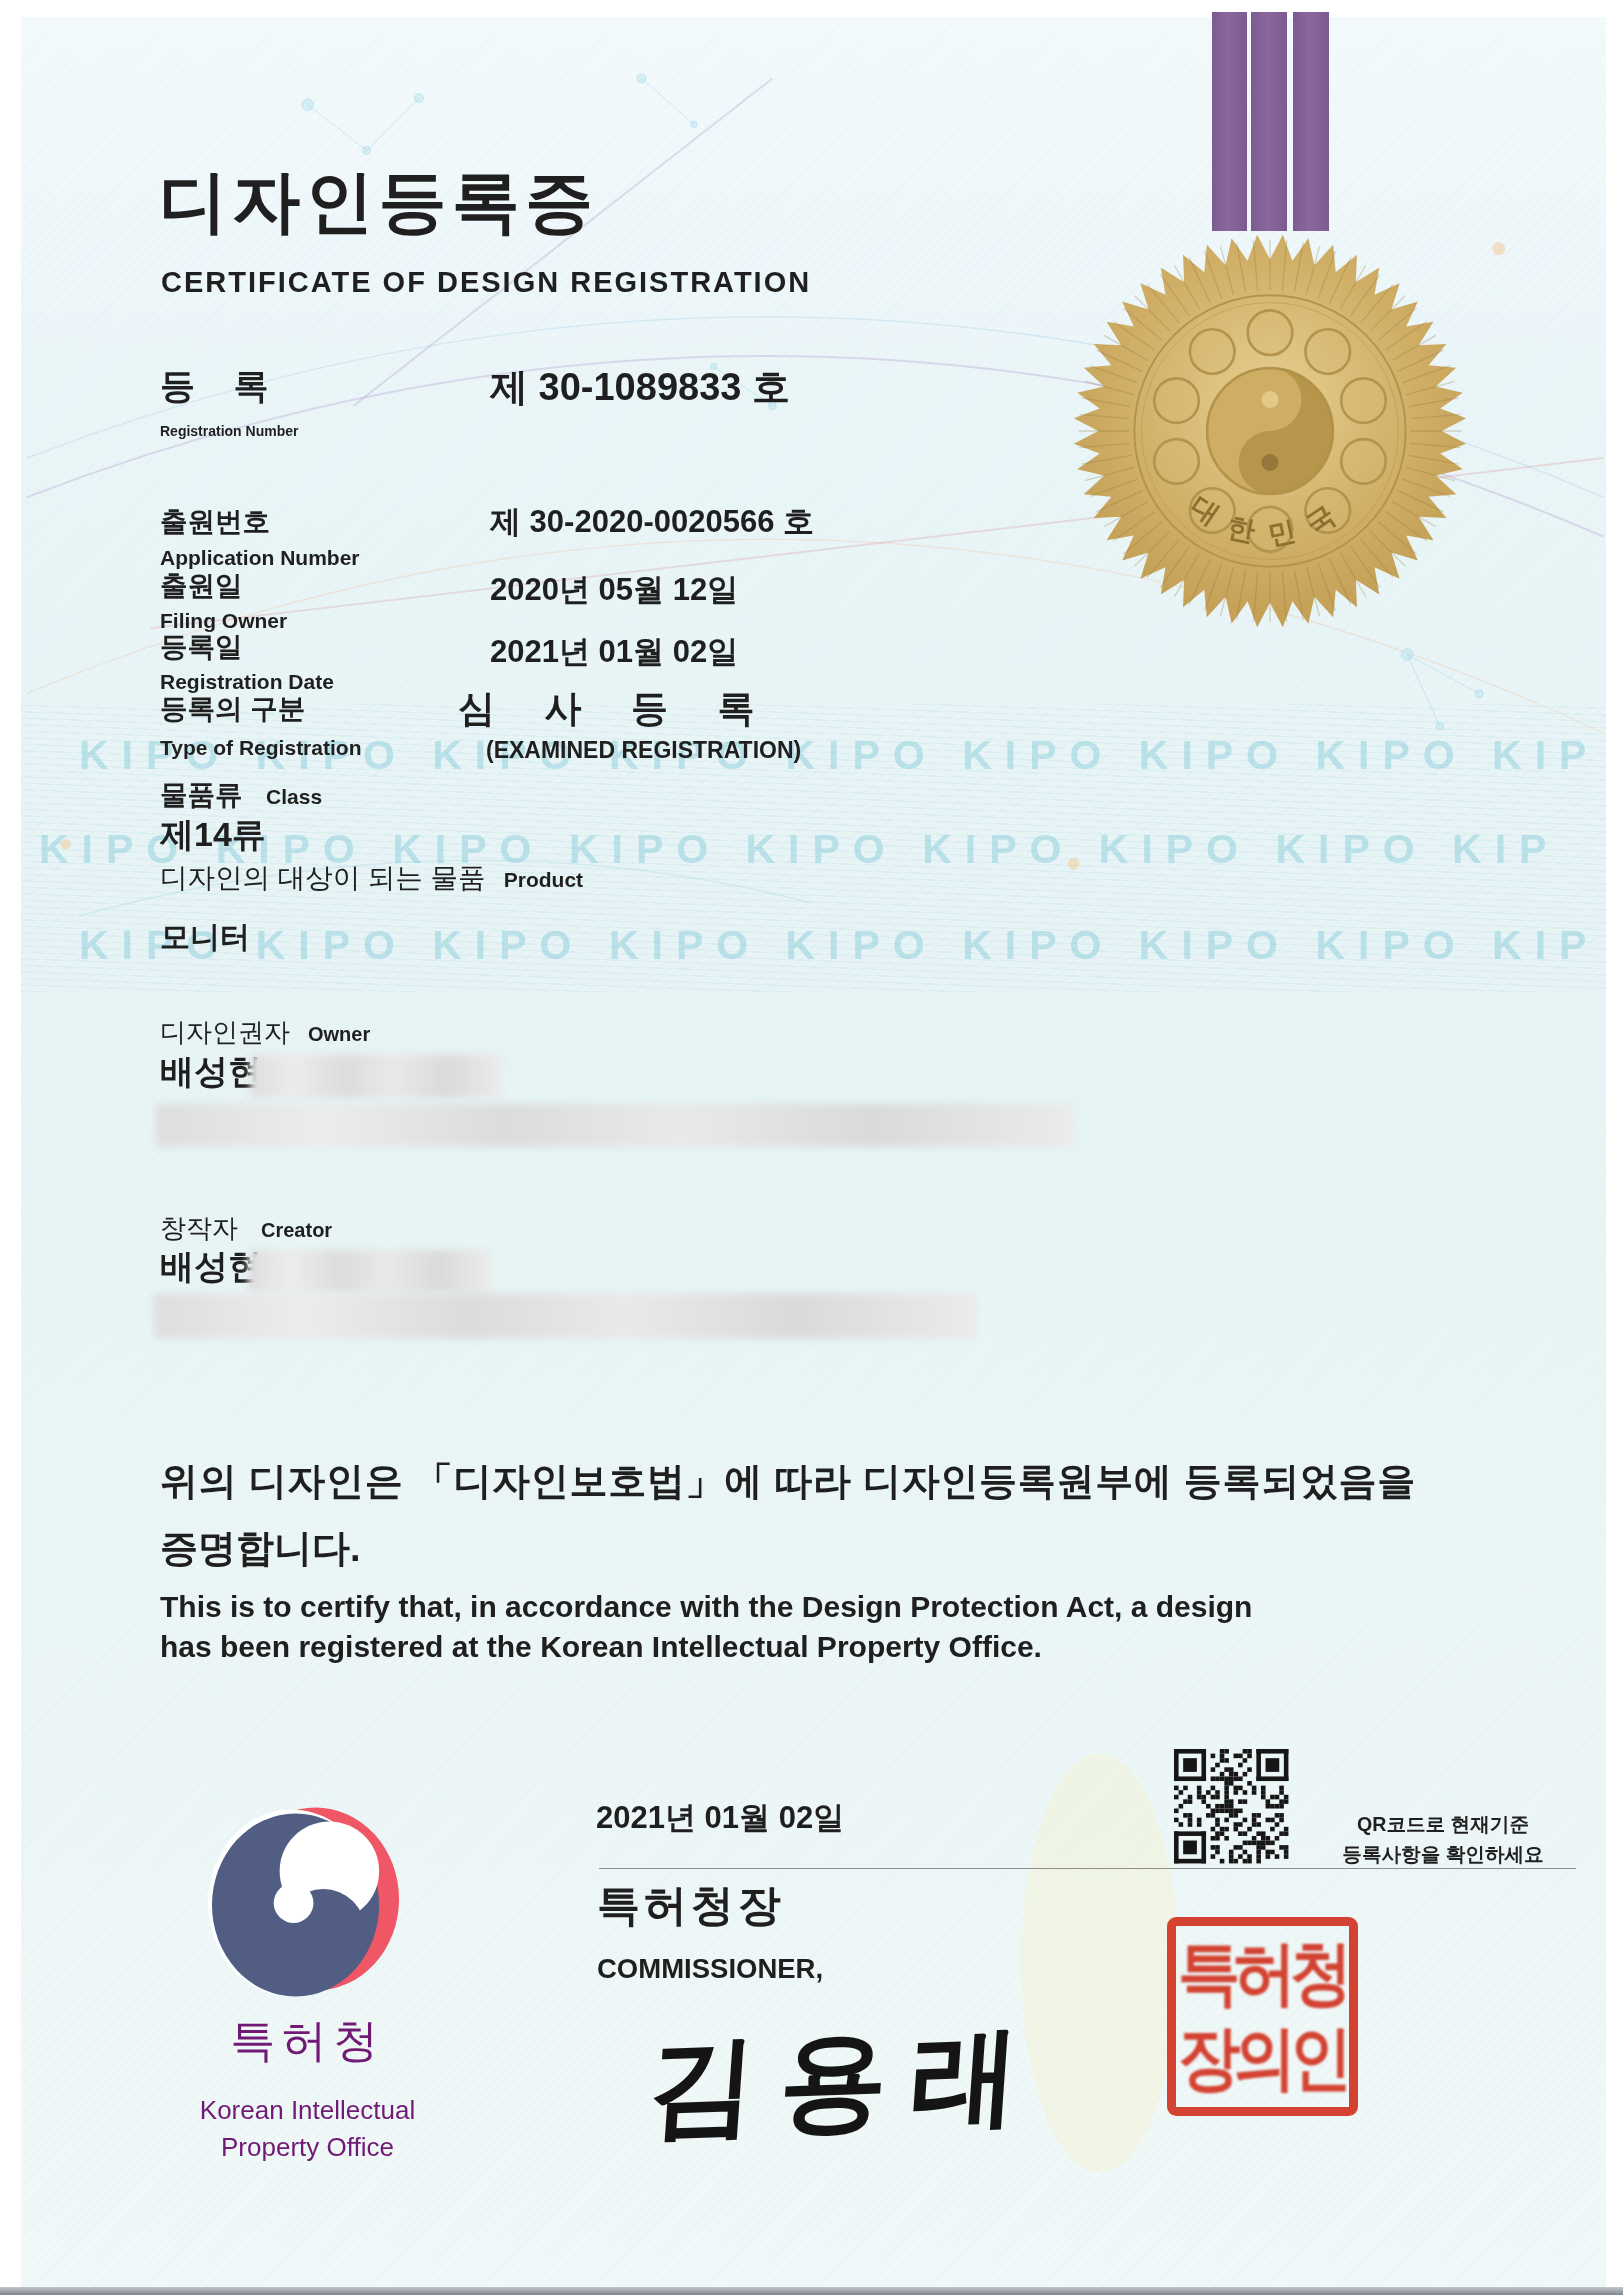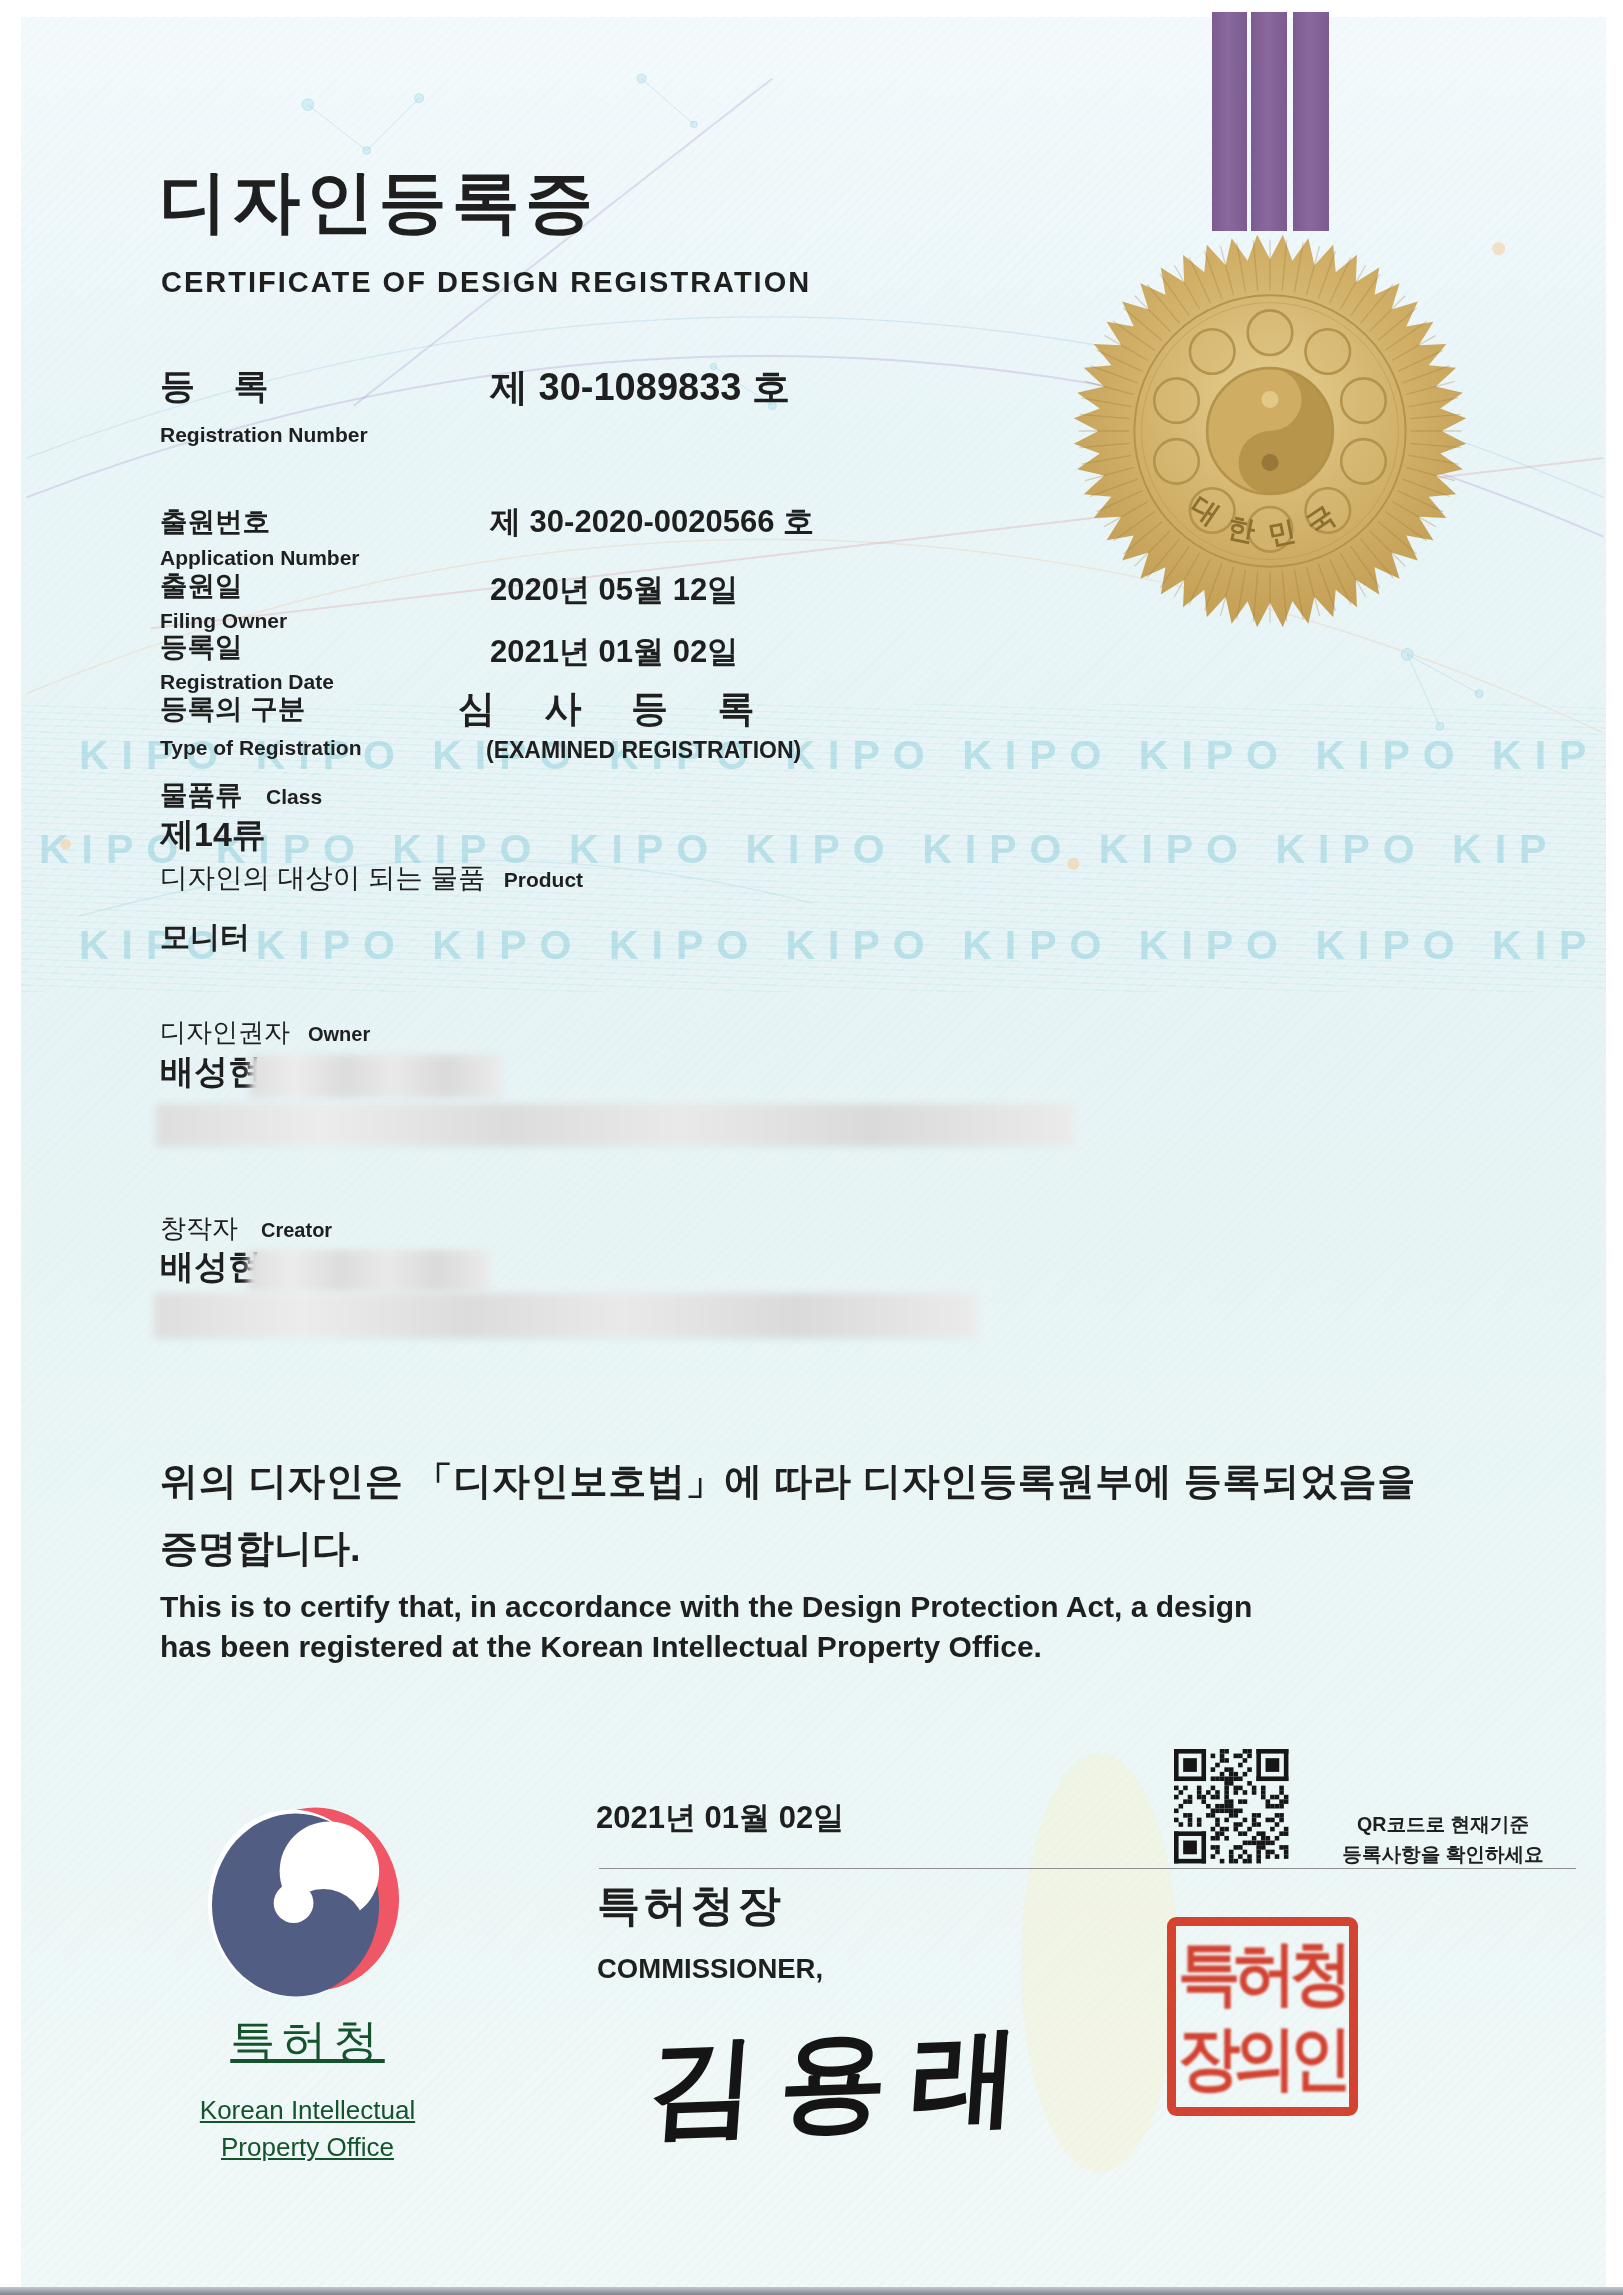--- a/index.html
+++ b/index.html
@@ -16,21 +16,21 @@
     background:linear-gradient(180deg,#c3c8cd,#7d848c);}
   .abs{position:absolute;line-height:1.08;white-space:nowrap;}
   .b{font-weight:700;}
   .watermark{position:absolute;left:79px;width:1519px;overflow:hidden;
     font-weight:700;font-size:41px;letter-spacing:13px;color:rgba(123,198,214,.42);
     white-space:nowrap;}
   .blurbox{position:absolute;border-radius:2px;filter:blur(3.9px);
     background:linear-gradient(90deg,#dedede 0%,#ececec 18%,#dcdcdc 38%,#e9e9e9 57%,#dadada 78%,#ebebeb 100%);}
   .ribbon{position:absolute;top:11.8px;height:219px;
     background:linear-gradient(90deg,#7c5b91,#8a689e 45%,#7c5b91);}
-  .graytxt{color:#14532d;text-decoration:underline;}
+  .graytxt{color:#701a75;}
   .center{text-align:center;}
   .seal-grid{position:absolute;left:1167px;top:1917px;width:191px;height:199px;
     mix-blend-mode:multiply;opacity:.95;}
   .seal-border{position:absolute;inset:0;border:9.8px solid #e23b28;border-radius:9.2px;filter:blur(0.7px);}
   .seal-cells{position:absolute;inset:14.4px;display:grid;grid-template-columns:1fr 1fr 1fr;
     grid-template-rows:1fr 1fr;align-items:center;justify-items:center;filter:blur(0.8px);}
   .seal-cells span{color:#e23b28;font-weight:700;font-size:56px;transform:scale(1.12,1.25);}
   #qr{position:absolute;left:1174px;top:1749px;}
   .hrline{position:absolute;background:#8f8f8f;}
   .labelrow{display:flex;align-items:baseline;}
@@ -187,21 +187,21 @@
     <circle cx="322" cy="370" r="13" fill="#97783a"></circle>
     <text font-size="42" font-weight="700" fill="#8d7030" letter-spacing="26" font-family="Liberation Sans, DejaVu Sans, sans-serif">
       <textPath href="#arcBottom" startOffset="50%" text-anchor="middle">대한민국</textPath>
     </text>
   </svg>
 
   <div class="abs b" style="left:159px;top:165px;font-size:68px;letter-spacing:5.2px;">디자인등록증</div>
   <div class="abs b" style="left:161px;top:267px;font-size:29px;letter-spacing:2px;">CERTIFICATE OF DESIGN REGISTRATION</div>
 
   <div class="abs b" style="left:160px;top:367px;font-size:35px;letter-spacing:14.4px;">등 록</div>
-  <div class="abs b" style="left:160px;top:424px;font-size:21px;">Registration Number</div>
+  <div class="abs b" style="left:160px;top:424px;font-size:14px;">Registration Number</div>
   <div class="abs b" style="left:490px;top:367px;font-size:38px;">제 30-1089833 호</div>
 
   <div class="abs b" style="left:160px;top:507px;font-size:27.5px;">출원번호</div>
   <div class="abs b" style="left:160px;top:547px;font-size:21px;">Application Number</div>
   <div class="abs b" style="left:490px;top:505px;font-size:31px;">제 30-2020-0020566 호</div>
 
   <div class="abs b" style="left:160px;top:571px;font-size:27.5px;">출원일</div>
   <div class="abs b" style="left:160px;top:610px;font-size:21px;">Filing Owner</div>
   <div class="abs b" style="left:490px;top:573px;font-size:31px;">2020년 05월 12일</div>
 

